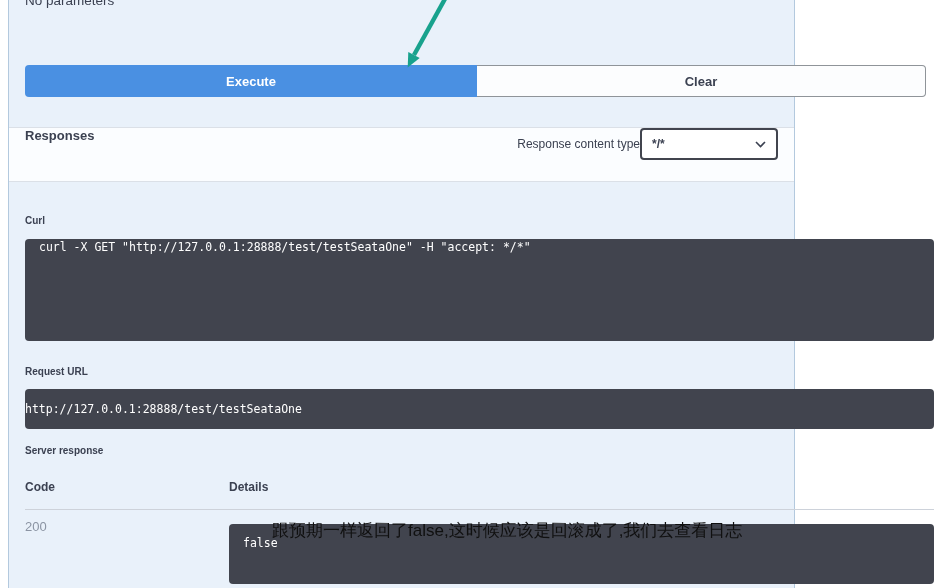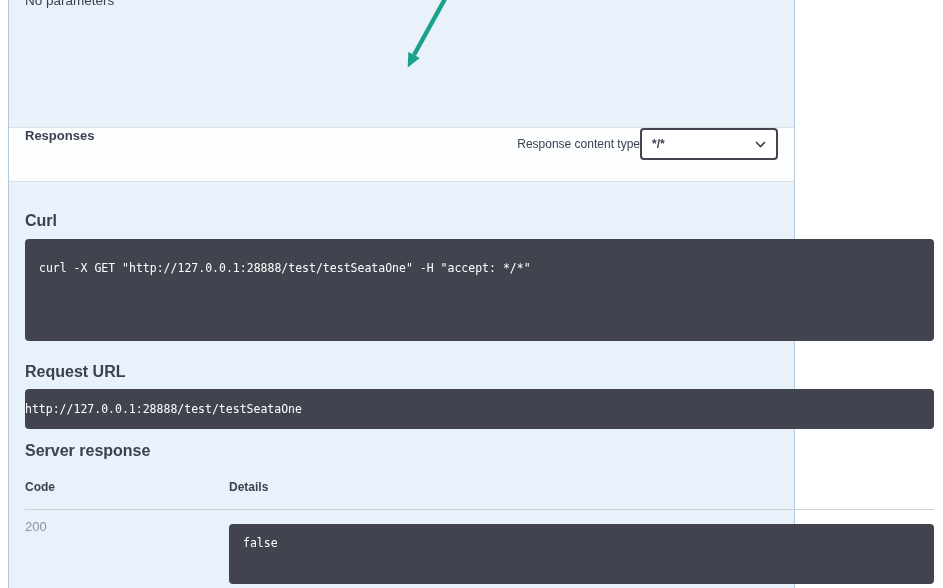--- a/index.html
+++ b/index.html
@@ -28,28 +28,28 @@
   .ctype{display:flex;align-items:center;}
   .ctype-label{font-size:12px;}
   .select{
     width:138px;height:32px;background:#fff;border:2px solid #41444e;border-radius:4px;
     display:flex;align-items:center;justify-content:space-between;
     padding:0 10px;box-sizing:border-box;cursor:pointer;
   }
   .select-value{font-size:12px;font-weight:bold;}
   
   .results{position:absolute;left:16px;top:183px;width:909px;}
-  .sec-label{font-size:16px;font-weight:bold;line-height:13px;color:#3b4151;}
+  .sec-label{font-size:10px;font-weight:bold;line-height:13px;color:#3b4151;}
   .lbl-curl{margin-top:31px;}
   .dark{
     background:#41444e;border-radius:4px;color:#fff;
     font-family:"DejaVu Sans Mono","Liberation Mono",monospace;font-size:11.5px;
     box-sizing:border-box;width:100%;margin:0;white-space:pre;overflow:hidden;
   }
-  .curl-block{margin-top:12px;height:102px;padding:22px 14px;}
+  .curl-block{margin-top:12px;height:102px;padding:1px 14px;}
   .lbl-requrl{margin-top:24px;}
   .url-block{margin-top:11px;height:40px;padding:13px 0;}
   .lbl-server{margin-top:15px;}
   .tbl-head{display:flex;margin-top:23px;}
   .col-code{width:168px;}
   .col-details{flex:1;padding-left:36px;}
   .tbl-head .col-code,.tbl-head .col-details{font-size:12px;font-weight:bold;}
   .tbl-divider{border:none;border-top:1px solid #cdd2da;margin:15px 0 0 0;}
   .tbl-row{display:flex;}
   .code-value{font-size:13px;color:#8b94a3;padding-top:9px;}
@@ -65,20 +65,22 @@
 </head>
 <body>
 
 <div class="page">
 
   <div class="opblock">
 
     <div class="no-params">No parameters</div>
 
     <div class="btn-row">
+      <button class="btn btn-execute">Execute</button>
+      <button class="btn btn-clear">Clear</button>
     </div>
 
     <div class="responses-row">
       <div class="responses-title">Responses</div>
       <div class="ctype">
         <span class="ctype-label">Response content type</span>
         <div class="select">
           <span class="select-value">*/*</span>
           <svg width="11" height="7" viewBox="0 0 11 7">
             <path d="M1 1 L5.5 5.5 L10 1" fill="none" stroke="#3b4151" stroke-width="1.6"></path>
@@ -107,19 +109,20 @@
       <div class="tbl-row">
         <div class="col-code code-value">200</div>
         <div class="col-details">
           <pre class="dark body-block">false</pre>
         </div>
       </div>
 
     </div>
   </div>
 
+  <div class="annotation">跟预期一样返回了false,这时候应该是回滚成了,我们去查看日志</div>
 
   <svg class="arrow-svg" viewBox="0 0 90 80">
     <line x1="62" y1="-12" x2="25" y2="55" stroke="#18a28d" stroke-width="4.4"></line>
     <polygon points="18.7,67.4 30.7,58.1 19.3,51.9" fill="#18a28d"></polygon>
   </svg>
 
 </div>
 
 </body></html>

